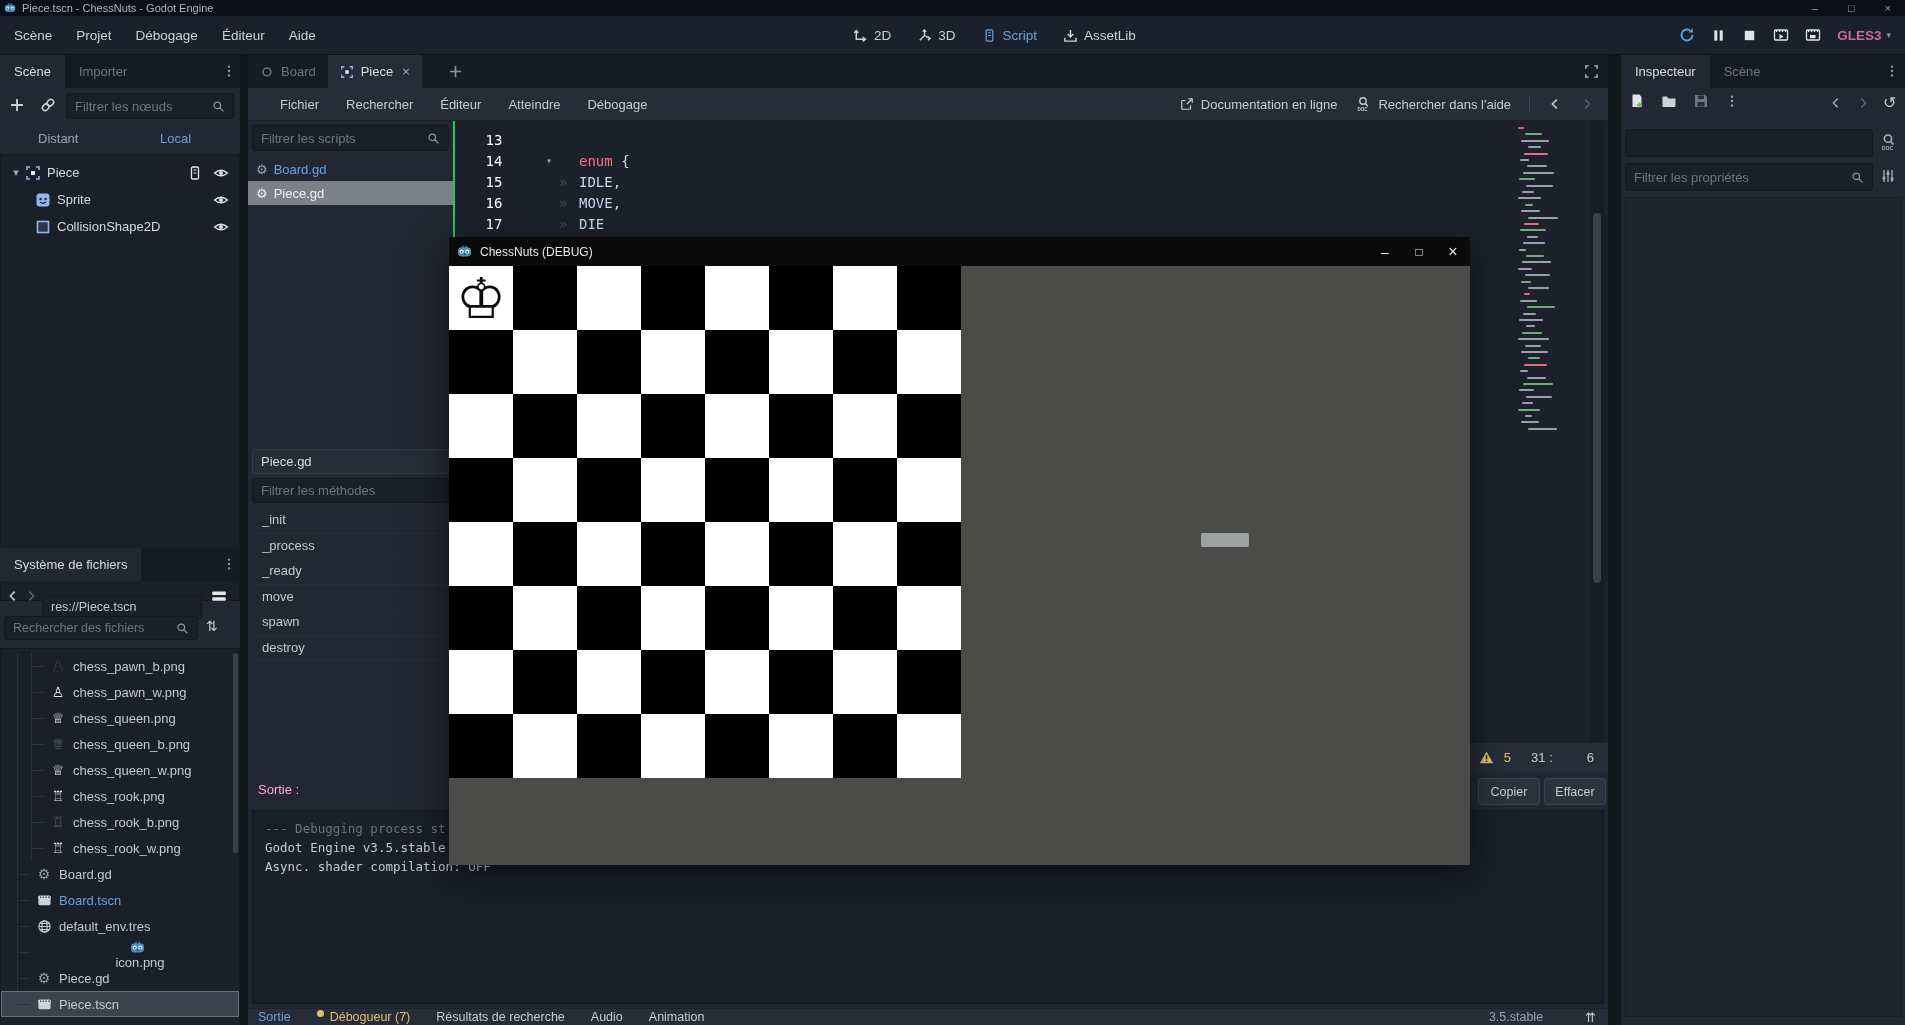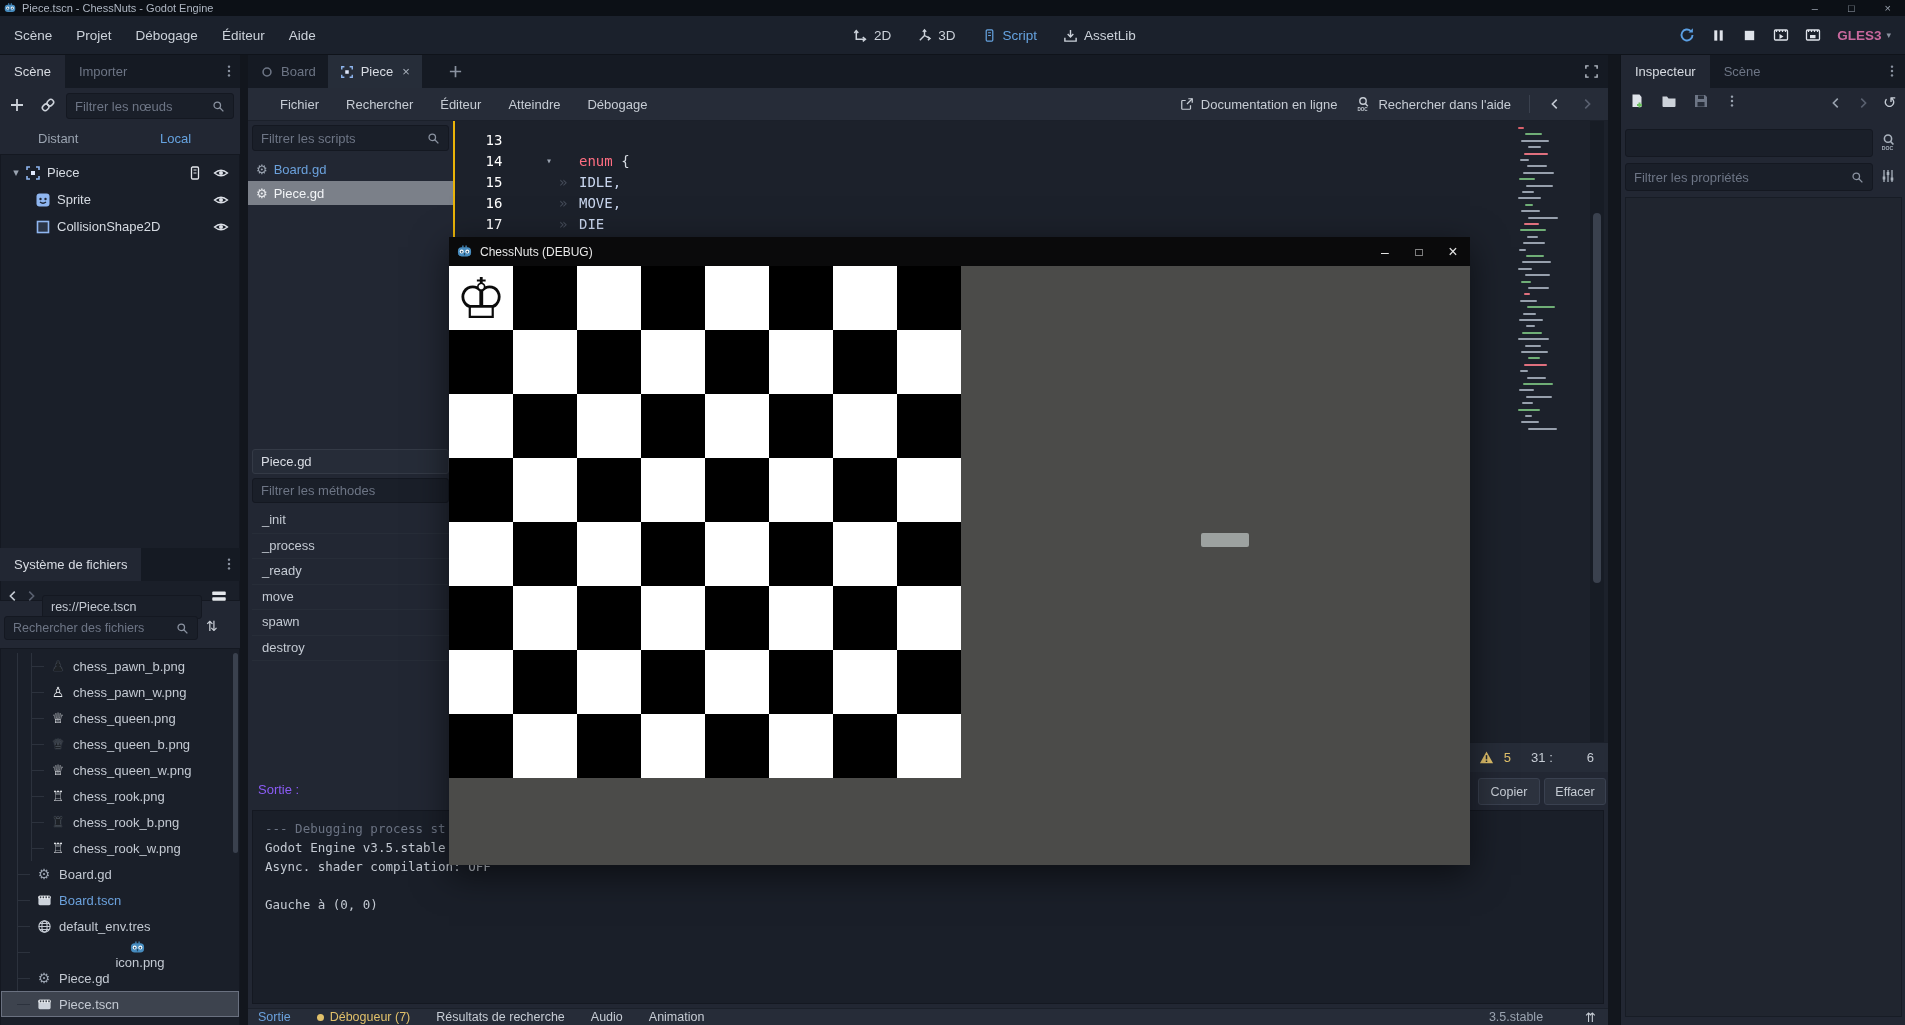--- a/index.html
+++ b/index.html
@@ -83,21 +83,21 @@
 
   
   .btn{background:#2c323e;border:1px solid #3a4150;border-radius:3px;color:#c6ccd4;font-size:12.5px;
        height:25px;display:flex;align-items:center;justify-content:center;}
   .oline{font-family:"DejaVu Sans Mono",monospace;font-size:12.5px;line-height:19px;white-space:pre;color:#c3c9d2;}
   .oline.dim{color:#6b7383;}
 
   
   .bbar{background:#262c38;border-top:1px solid #1b202a;display:flex;align-items:center;gap:26px;
         padding-left:10px;font-size:12.5px;box-sizing:border-box;}
-  .bbtab{display:flex;align-items:center;gap:6px;}
+  .bbtab{display:flex;align-items:flex-start;gap:6px;}
   .bbtab .dot{width:7px;height:7px;border-radius:50%;background:currentColor;display:inline-block;}
 
   
   .dbg{left:449px;top:237px;width:1021px;height:628px;box-shadow:0 10px 34px rgba(0,0,0,.55);z-index:50;}
   .dbg-title{height:29px;background:#0a0a0b;display:flex;align-items:center;padding-left:8px;
              font-size:12px;color:#e8e8e8;}
   .dbg-ctrl{width:34px;height:29px;display:flex;align-items:center;justify-content:center;color:#e3e3e3;}
   .dbg-client{position:relative;width:1021px;height:599px;background:#4b4b49;overflow:hidden;}
   #board{position:absolute;left:0;top:0;}
   #board .sq{position:absolute;}
@@ -612,21 +612,21 @@
         <span class="vsep"></span>
         <svg class="si s14" style="color:#c3c9d2">
             <use href="#i-chevl"></use>
           </svg>
         <svg class="si s14" style="color:#5a6170">
             <use href="#i-chevr"></use>
           </svg>
       </div>
     </div>
 
-    <div class="abs" style="left:0;top:66px;width:207px;height:651px;border-right:2px solid #eab308;box-sizing:border-box">
+    <div class="abs" style="left:0;top:66px;width:207px;height:651px;border-right:2px solid #22c55e;box-sizing:border-box">
       <div class="field abs" style="left:4px;top:4px;width:197px;height:26px">
         <span class="ph">Filtrer les scripts</span>
         <svg class="si mag" style="width:13px;height:13px">
             <use href="#i-search"></use>
           </svg>
       </div>
       <div class="abs" style="left:0;top:36px;width:205px">
 
           <div class="srow" style="color: rgb(107, 161, 220);">
             <span class="g" style="color: rgb(154, 163, 176);">⚙</span>
@@ -750,35 +750,34 @@
           </svg>
         <span style="color:#e0c06a">5</span>
       </span>
       <span class="flex" style="gap:34px">
         <span>31 :</span>
         <span>6</span>
       </span>
     </div>
 
     <div class="abs" style="left:0;top:717px;width:1360px;height:236px">
-      <span class="abs" style="left:10px;top:10px;color:#8b5cf6">Sortie :</span>
+      <span class="abs" style="left:10px;top:10px;color:#f9a8d4">Sortie :</span>
       <div class="btn abs" style="left:1230px;top:6px;width:60px">
           <span>Copier</span>
         </div>
       <div class="btn abs" style="left:1296px;top:6px;width:60px">
           <span>Effacer</span>
         </div>
       <div class="inset abs" style="left:4px;top:38px;width:1352px;height:194px;padding:8px 12px;overflow:hidden">
         <div>
 
         <div class="oline dim">--- Debugging process st</div>
             <div class="oline">Godot Engine v3.5.stable</div>
             <div class="oline">Async. shader compilation: OFF</div>
             <div class="oline">&nbsp;</div>
-            <div class="oline">Gauche à (0, 0)</div>
           </div>
       </div>
     </div>
 
     <div class="bbar abs" style="left:0;top:953px;width:1360px;height:17px">
       <div class="flex" style="gap:26px">
 
           <span class="bbtab" style="color: rgb(107, 161, 220);">
 
             <span>Sortie</span>

